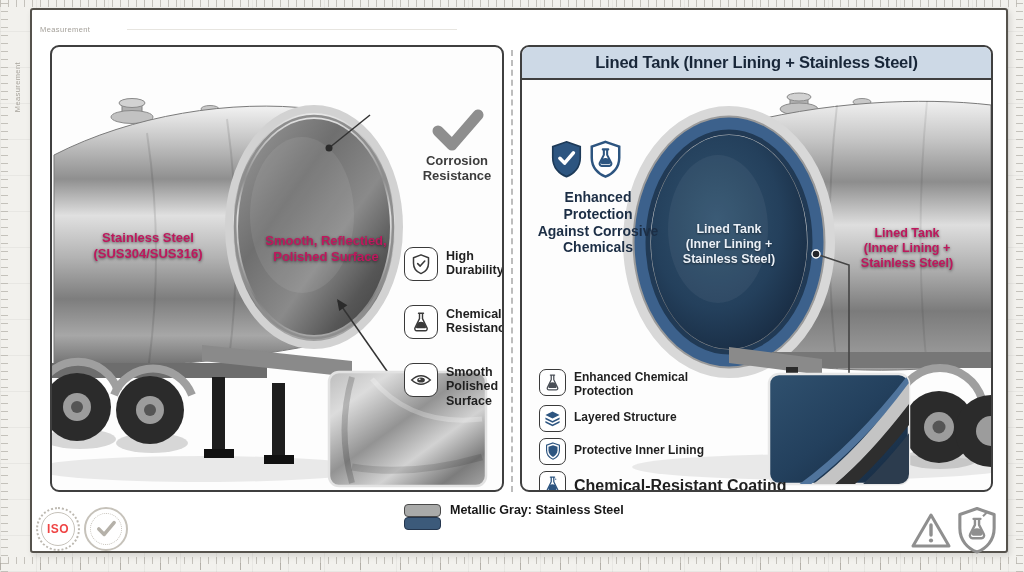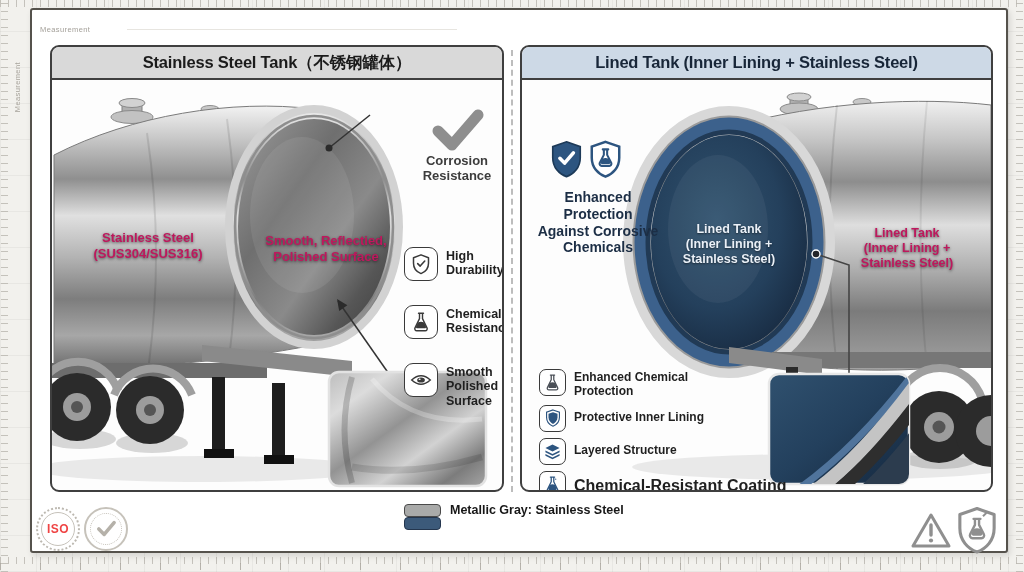--- a/index.html
+++ b/index.html
@@ -96,23 +96,20 @@
 <div class="ruler-v" style="left:1px;"></div>
 <div class="ruler-v" style="left:1016px;"></div>
 
 <div class="meas-side">Measurement</div>
 
 <div class="card">
   <div class="meas-top">Measurement</div>
   <div class="meas-rule"></div>
 
   <div class="panel left">
-    <div class="panel-header">
-      <div class="panel-title">Stainless Steel Tank（不锈钢罐体）</div>
-    </div>
 
     <svg class="tank-svg" viewBox="0 33 450 414">
       <defs>
         <linearGradient id="metalV" x1="0" y1="0" x2="0" y2="1">
           <stop offset="0" stop-color="#f2f2f2"></stop>
             <stop offset=".12" stop-color="#c9c9c9"></stop>
           <stop offset=".28" stop-color="#8f8f8f"></stop>
             <stop offset=".42" stop-color="#e0e0e0"></stop>
           <stop offset=".58" stop-color="#b3b3b3"></stop>
             <stop offset=".74" stop-color="#7d7d7d"></stop>
@@ -330,36 +327,36 @@
           <svg width="17" height="19" viewBox="0 0 24 26">
             <path d="M9 2.5 H15 M10.2 2.5 V9 L4.8 20 A 2.4 2.4 0 0 0 7 23.5 H17 A 2.4 2.4 0 0 0 19.2 20 L13.8 9 V2.5" fill="none" stroke="#4a4f57" stroke-width="1.8" stroke-linecap="round" stroke-linejoin="round"></path>
             <path d="M8.3 13.5 L6.1 18.3 A 1.6 1.6 0 0 0 7.6 20.6 H16.4 A 1.6 1.6 0 0 0 17.9 18.3 L15.7 13.5 Q 12 11.8 8.3 13.5 Z" fill="#4a4f57"></path>
           </svg>
         </span>
         <span class="feat-label ml" style="font-size:12px;">Enhanced Chemical
 Protection</span>
       </div>
       <div class="feat-item">
         <span class="icon-box sm">
-          <svg width="16" height="18" viewBox="0 0 24 28">
-            <path d="M12 1.5 L22 5 V13 C22 20 17.5 24.8 12 26.8 C6.5 24.8 2 20 2 13 V5 Z" fill="none" stroke="#2d5580" stroke-width="1.8"></path>
-            <path d="M12 5 L19 7.5 V13 C19 18 16 21.5 12 23.2 C8 21.5 5 18 5 13 V7.5 Z" fill="#2d5580"></path>
-          </svg>
-        </span>
-        <span class="feat-label" style="font-size:12px; padding-top:6px;">Protective Inner Lining</span>
-      </div>
-      <div class="feat-item">
-        <span class="icon-box sm">
           <svg width="17" height="17" viewBox="0 0 24 24">
             <path d="M12 2 L22 7 12 12 2 7 Z" fill="#2d5580"></path>
             <path d="M2 10.5 L12 15.5 22 10.5 V13 L12 18 2 13 Z" fill="#2d5580"></path>
             <path d="M2 15.5 L12 20.5 22 15.5 V18 L12 23 2 18 Z" fill="#2d5580"></path>
           </svg>
         </span>
         <span class="feat-label" style="font-size:12px; padding-top:6px;">Layered Structure</span>
+      </div>
+      <div class="feat-item">
+        <span class="icon-box sm">
+          <svg width="16" height="18" viewBox="0 0 24 28">
+            <path d="M12 1.5 L22 5 V13 C22 20 17.5 24.8 12 26.8 C6.5 24.8 2 20 2 13 V5 Z" fill="none" stroke="#2d5580" stroke-width="1.8"></path>
+            <path d="M12 5 L19 7.5 V13 C19 18 16 21.5 12 23.2 C8 21.5 5 18 5 13 V7.5 Z" fill="#2d5580"></path>
+          </svg>
+        </span>
+        <span class="feat-label" style="font-size:12px; padding-top:6px;">Protective Inner Lining</span>
       </div>
       <div class="feat-item">
         <span class="icon-box sm">
           <svg width="17" height="19" viewBox="0 0 24 26">
             <path d="M9 2.5 H15 M10.2 2.5 V9 L4.8 20 A 2.4 2.4 0 0 0 7 23.5 H17 A 2.4 2.4 0 0 0 19.2 20 L13.8 9 V2.5" fill="none" stroke="#2d5580" stroke-width="1.8" stroke-linecap="round" stroke-linejoin="round"></path>
             <path d="M8.3 13.5 L6.1 18.3 A 1.6 1.6 0 0 0 7.6 20.6 H16.4 A 1.6 1.6 0 0 0 17.9 18.3 L15.7 13.5 Q 12 11.8 8.3 13.5 Z" fill="#2d5580"></path>
             <circle cx="16.5" cy="5.5" r="0.9" fill="#2d5580"></circle>
           </svg>
         </span>
         <span class="feat-label" style="font-size:16px; padding-top:6px;">Chemical-Resistant Coating</span>

